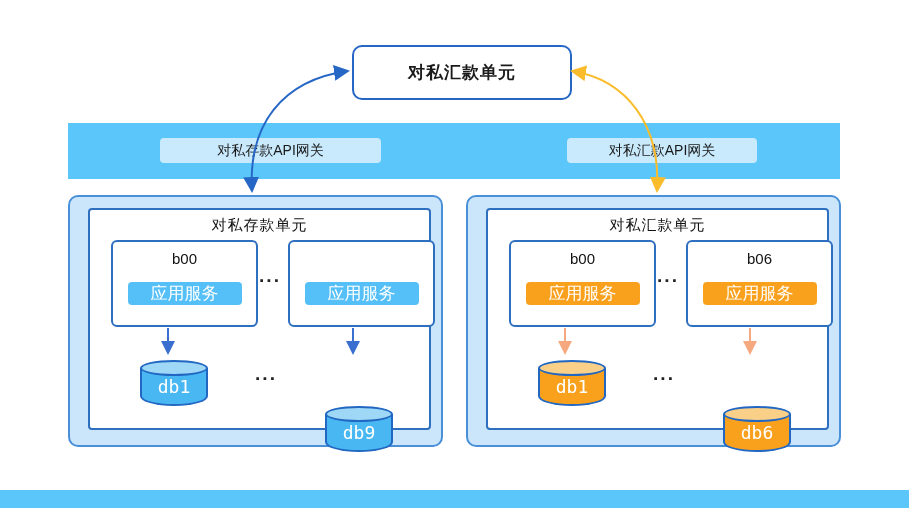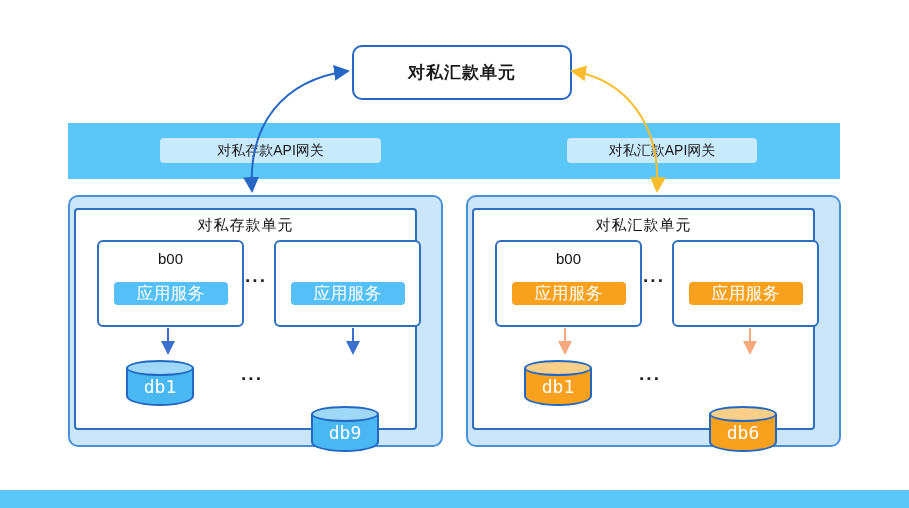--- a/index.html
+++ b/index.html
@@ -26,21 +26,21 @@
   .gw-left{left:92px;width:221px;}
   .gw-right{left:499px;width:190px;}
   
   .unit{
     position:absolute;top:195px;width:375px;height:252px;
     background:#cbe6fb;border:2px solid #4a90d9;border-radius:10px;box-sizing:border-box;z-index:2;
   }
   .unit-left{left:68px;}
   .unit-right{left:466px;}
   .unit-inner{
-    position:absolute;left:4px;top:11px;width:343px;height:222px;
+    position:absolute;left:18px;top:11px;width:343px;height:222px;
     background:#ffffff;border:2px solid #2e6fc0;border-radius:4px;box-sizing:border-box;
   }
   .unit-title{
     position:absolute;left:0;right:0;top:6px;text-align:center;
     font-size:15px;color:#111;letter-spacing:1px;
   }
   .node{
     position:absolute;top:30px;width:147px;height:87px;background:#fff;
     border:2px solid #2e6fc0;border-radius:6px;box-sizing:border-box;
   }
@@ -153,20 +153,21 @@
 
   <div class="unit unit-right unit-orange">
     <div class="unit-inner">
       <div class="unit-title">对私汇款单元</div>
       <div class="node node-a">
         <div class="node-name">b00</div>
         <div class="badge">应用服务</div>
       </div>
       <span class="dots dots-nodes">···</span>
       <div class="node node-b">
+        <div class="node-name">b06</div>
         <div class="badge">应用服务</div>
       </div>
       <div class="db db-a">
         <div class="cyl-body"></div>
         <div class="cyl-top"></div>
         <span class="db-label">db1</span>
       </div>
       <span class="dots dots-dbs">···</span>
       <div class="db db-b">
         <div class="cyl-body"></div>

